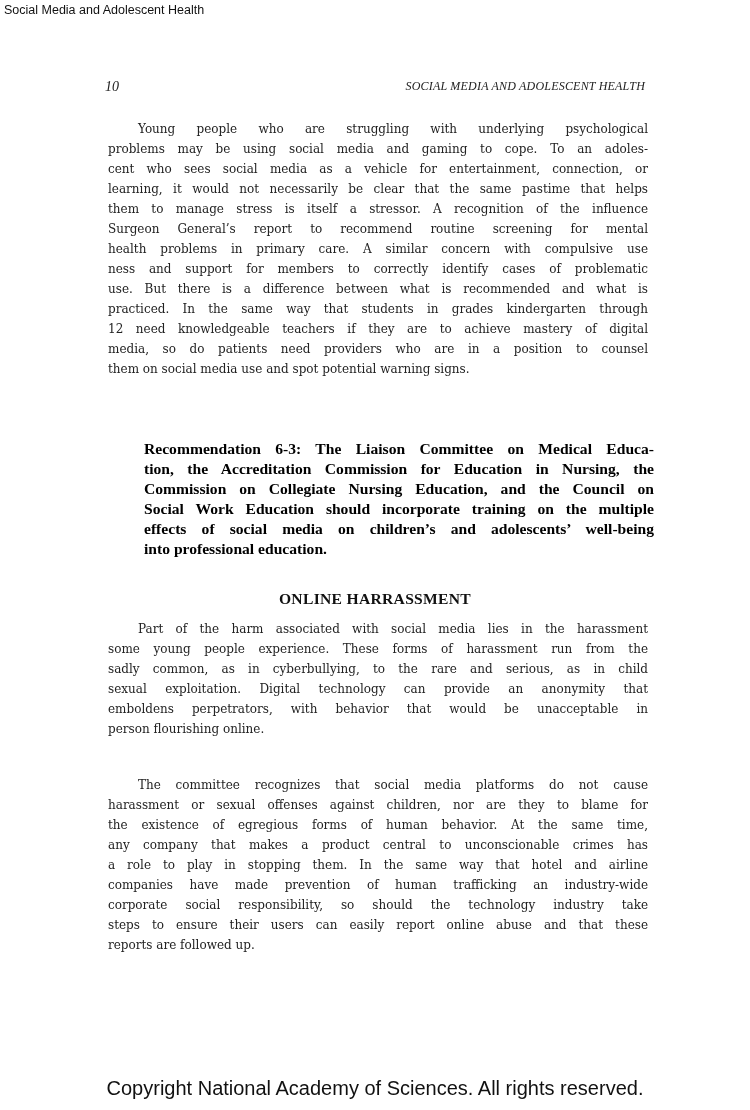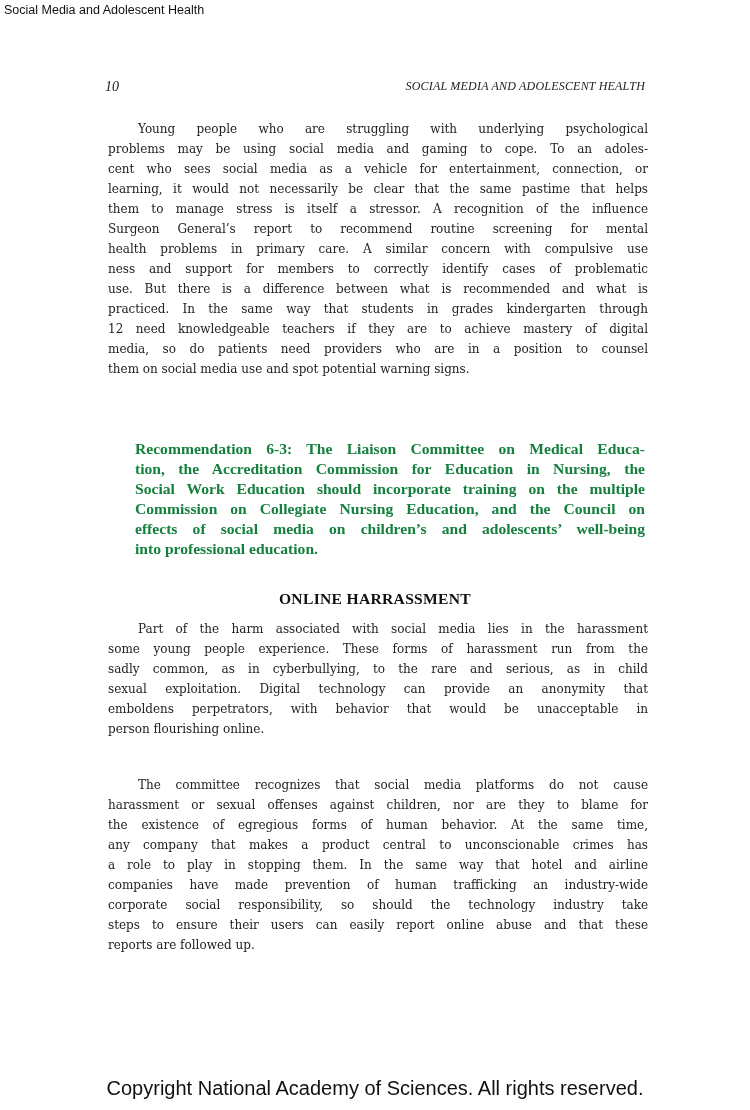--- a/index.html
+++ b/index.html
@@ -5,21 +5,21 @@
   html, body { margin:0; padding:0; background:#ffffff; }
   body { width:750px; height:1110px; position:relative; overflow:hidden; color:#1a1a1a; }
   .top-header { position:absolute; left:4px; top:3px; font-family:"Liberation Sans", sans-serif; font-size:12.5px; color:#111; }
   .run-head { position:absolute; top:79px; font-family:"Liberation Serif", serif; font-style:italic; font-size:13.5px; color:#222; }
   .page-num { left:105px; font-size:14px; }
   .run-title { right:105px; letter-spacing:0.2px; font-size:12px; }
   .block { position:absolute; left:108px; width:540px; font-family:"DejaVu Serif", serif; font-size:12px; color:#222; }
   .line { height:20px; line-height:20px; white-space:nowrap; text-align:justify; text-align-last:justify; overflow:hidden; }
   .line.last { text-align-last:left; }
   .line.indent { padding-left:30px; box-sizing:border-box; }
-  .rec { left:135px; width:510px; font-family:"Liberation Serif", serif; font-weight:bold; font-size:15.6px; color:#15803d; }
+  .rec { left:144px; width:510px; font-family:"Liberation Serif", serif; font-weight:bold; font-size:15.6px; color:#000000; }
   .heading { position:absolute; left:105px; width:540px; top:590px; text-align:center; font-family:"Liberation Serif", serif; font-weight:bold; font-size:15.6px; letter-spacing:0.3px; color:#111; }
   .copyright { position:absolute; left:0; width:750px; top:1077px; text-align:center; font-family:"Liberation Sans", sans-serif; font-size:20px; color:#111; }
 </style>
 </head>
 <body>
 
 <div class="top-header">Social Media and Adolescent Health</div>
 
 <div class="run-head page-num">10</div>
 <div class="run-head run-title">SOCIAL MEDIA AND ADOLESCENT HEALTH</div>
@@ -36,22 +36,22 @@
   <div class="line">use. But there is a difference between what is recommended and what is</div>
   <div class="line">practiced. In the same way that students in grades kindergarten through</div>
   <div class="line">12 need knowledgeable teachers if they are to achieve mastery of digital</div>
   <div class="line">media, so do patients need providers who are in a position to counsel</div>
   <div class="line last">them on social media use and spot potential warning signs.</div>
 </div>
 
 <div class="block rec" style="top:439px;">
   <div class="line">Recommendation 6-3: The Liaison Committee on Medical Educa-</div>
   <div class="line">tion, the Accreditation Commission for Education in Nursing, the</div>
+  <div class="line">Commission on Collegiate Nursing Education, and the Council on</div>
   <div class="line">Social Work Education should incorporate training on the multiple</div>
-  <div class="line">Commission on Collegiate Nursing Education, and the Council on</div>
   <div class="line">effects of social media on children’s and adolescents’ well-being</div>
   <div class="line last">into professional education.</div>
 </div>
 
 <div class="heading">ONLINE HARRASSMENT</div>
 
 <div class="block" style="top:619px;">
   <div class="line indent">Part of the harm associated with social media lies in the harassment</div>
   <div class="line">some young people experience. These forms of harassment run from the</div>
   <div class="line">sadly common, as in cyberbullying, to the rare and serious, as in child</div>

